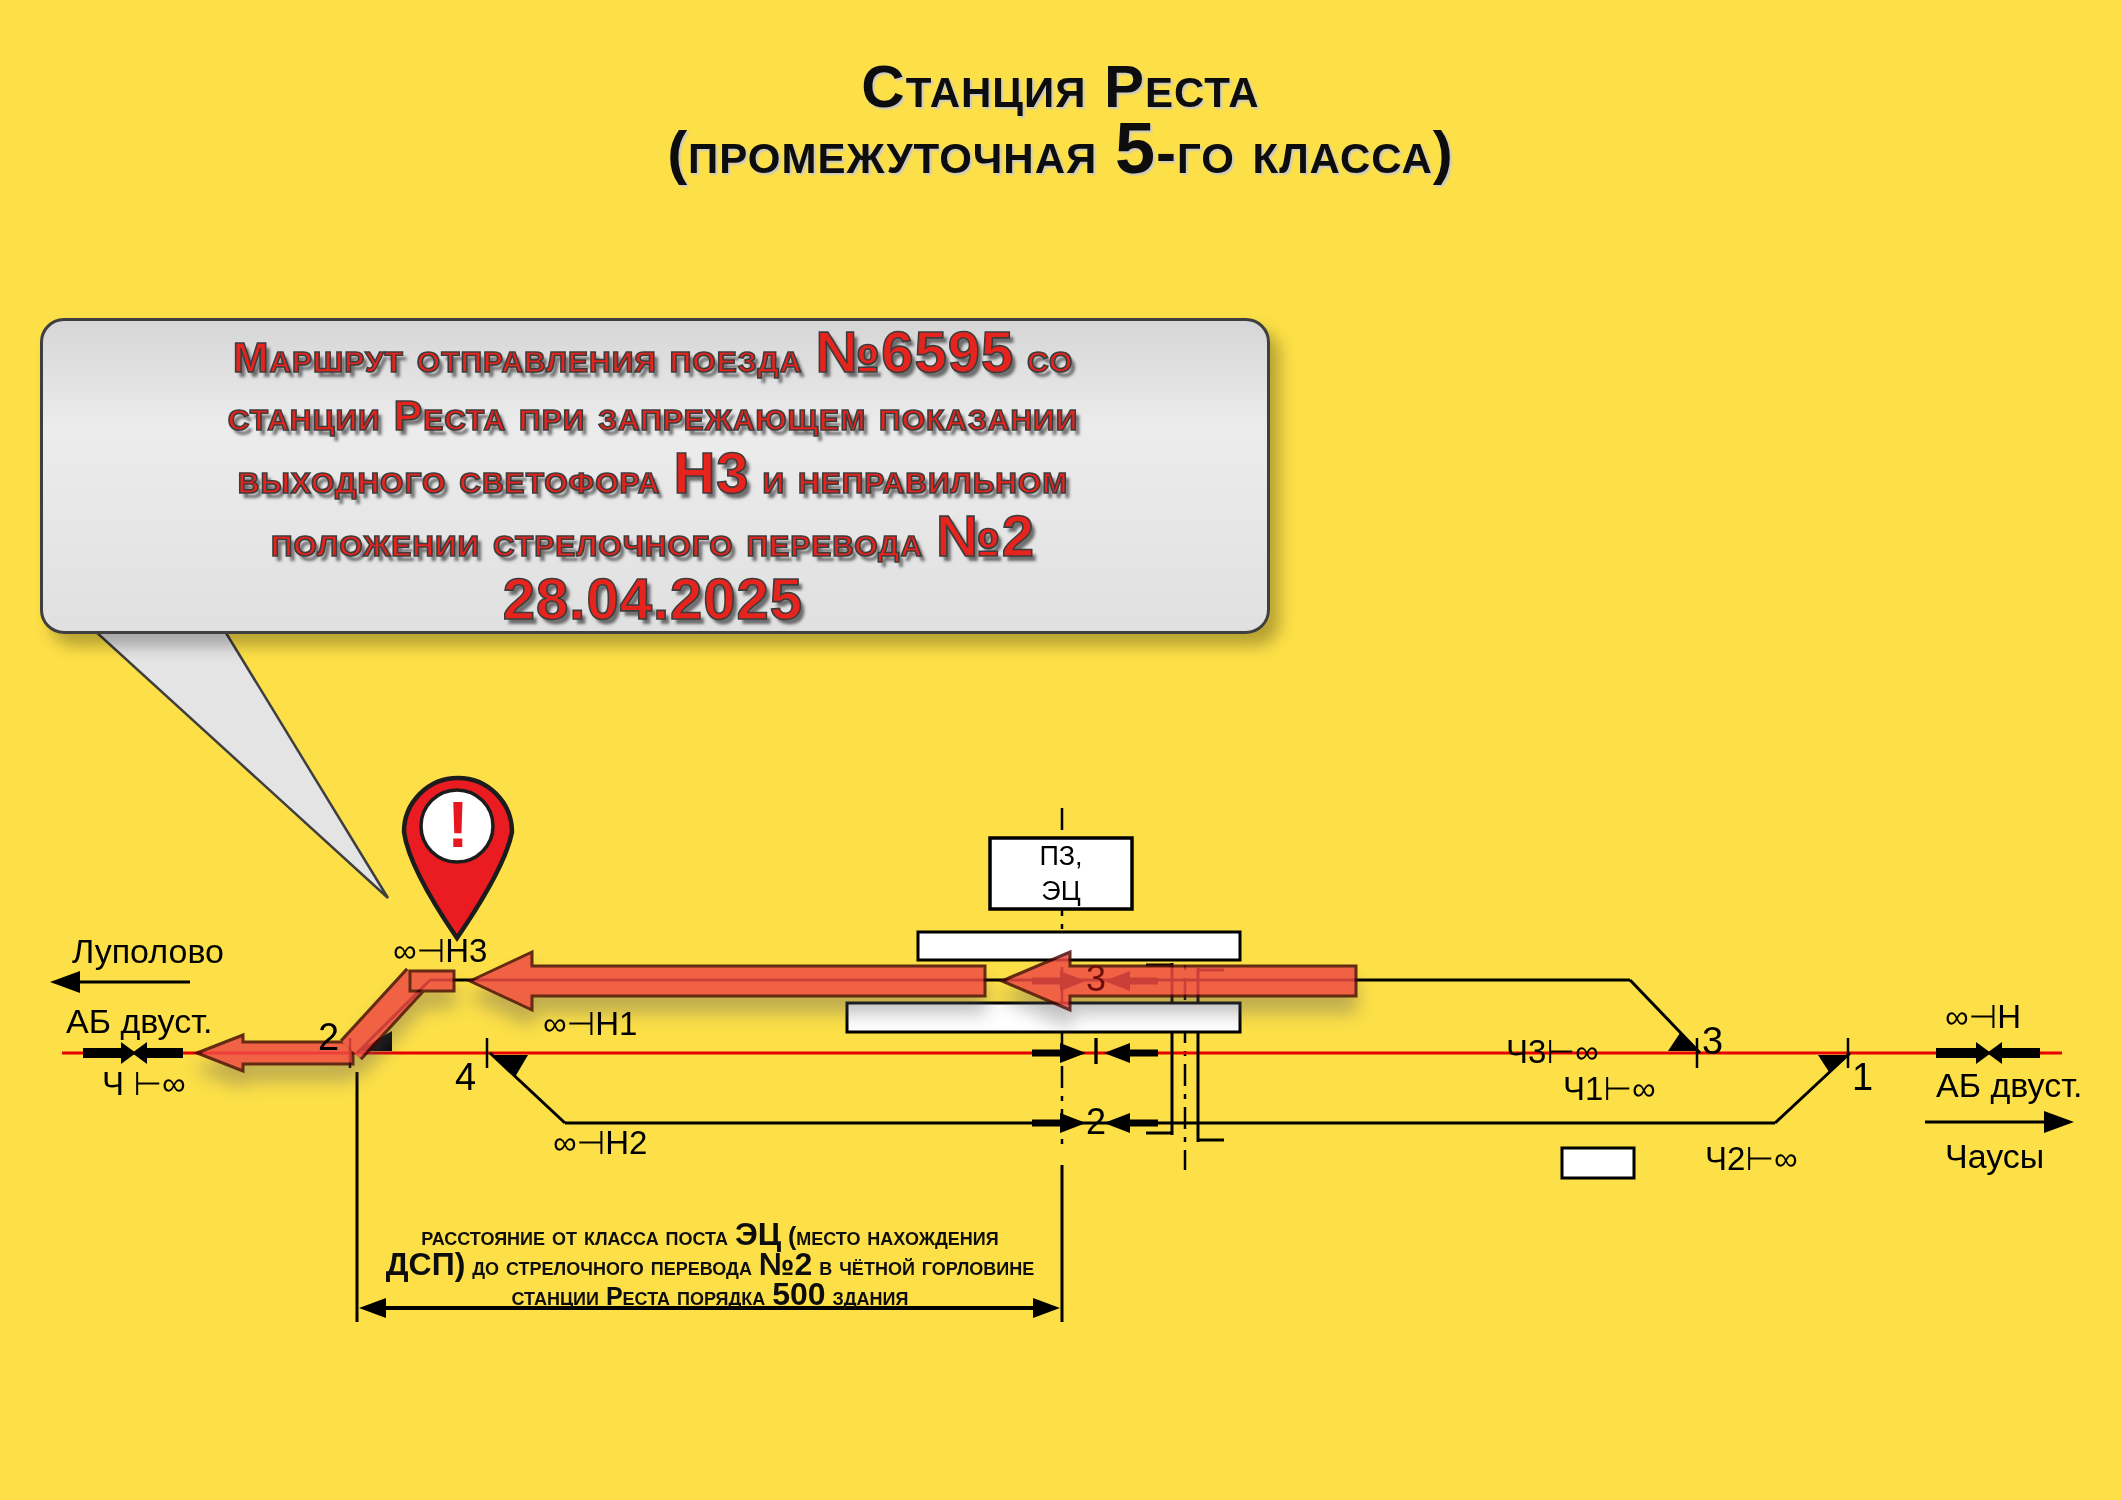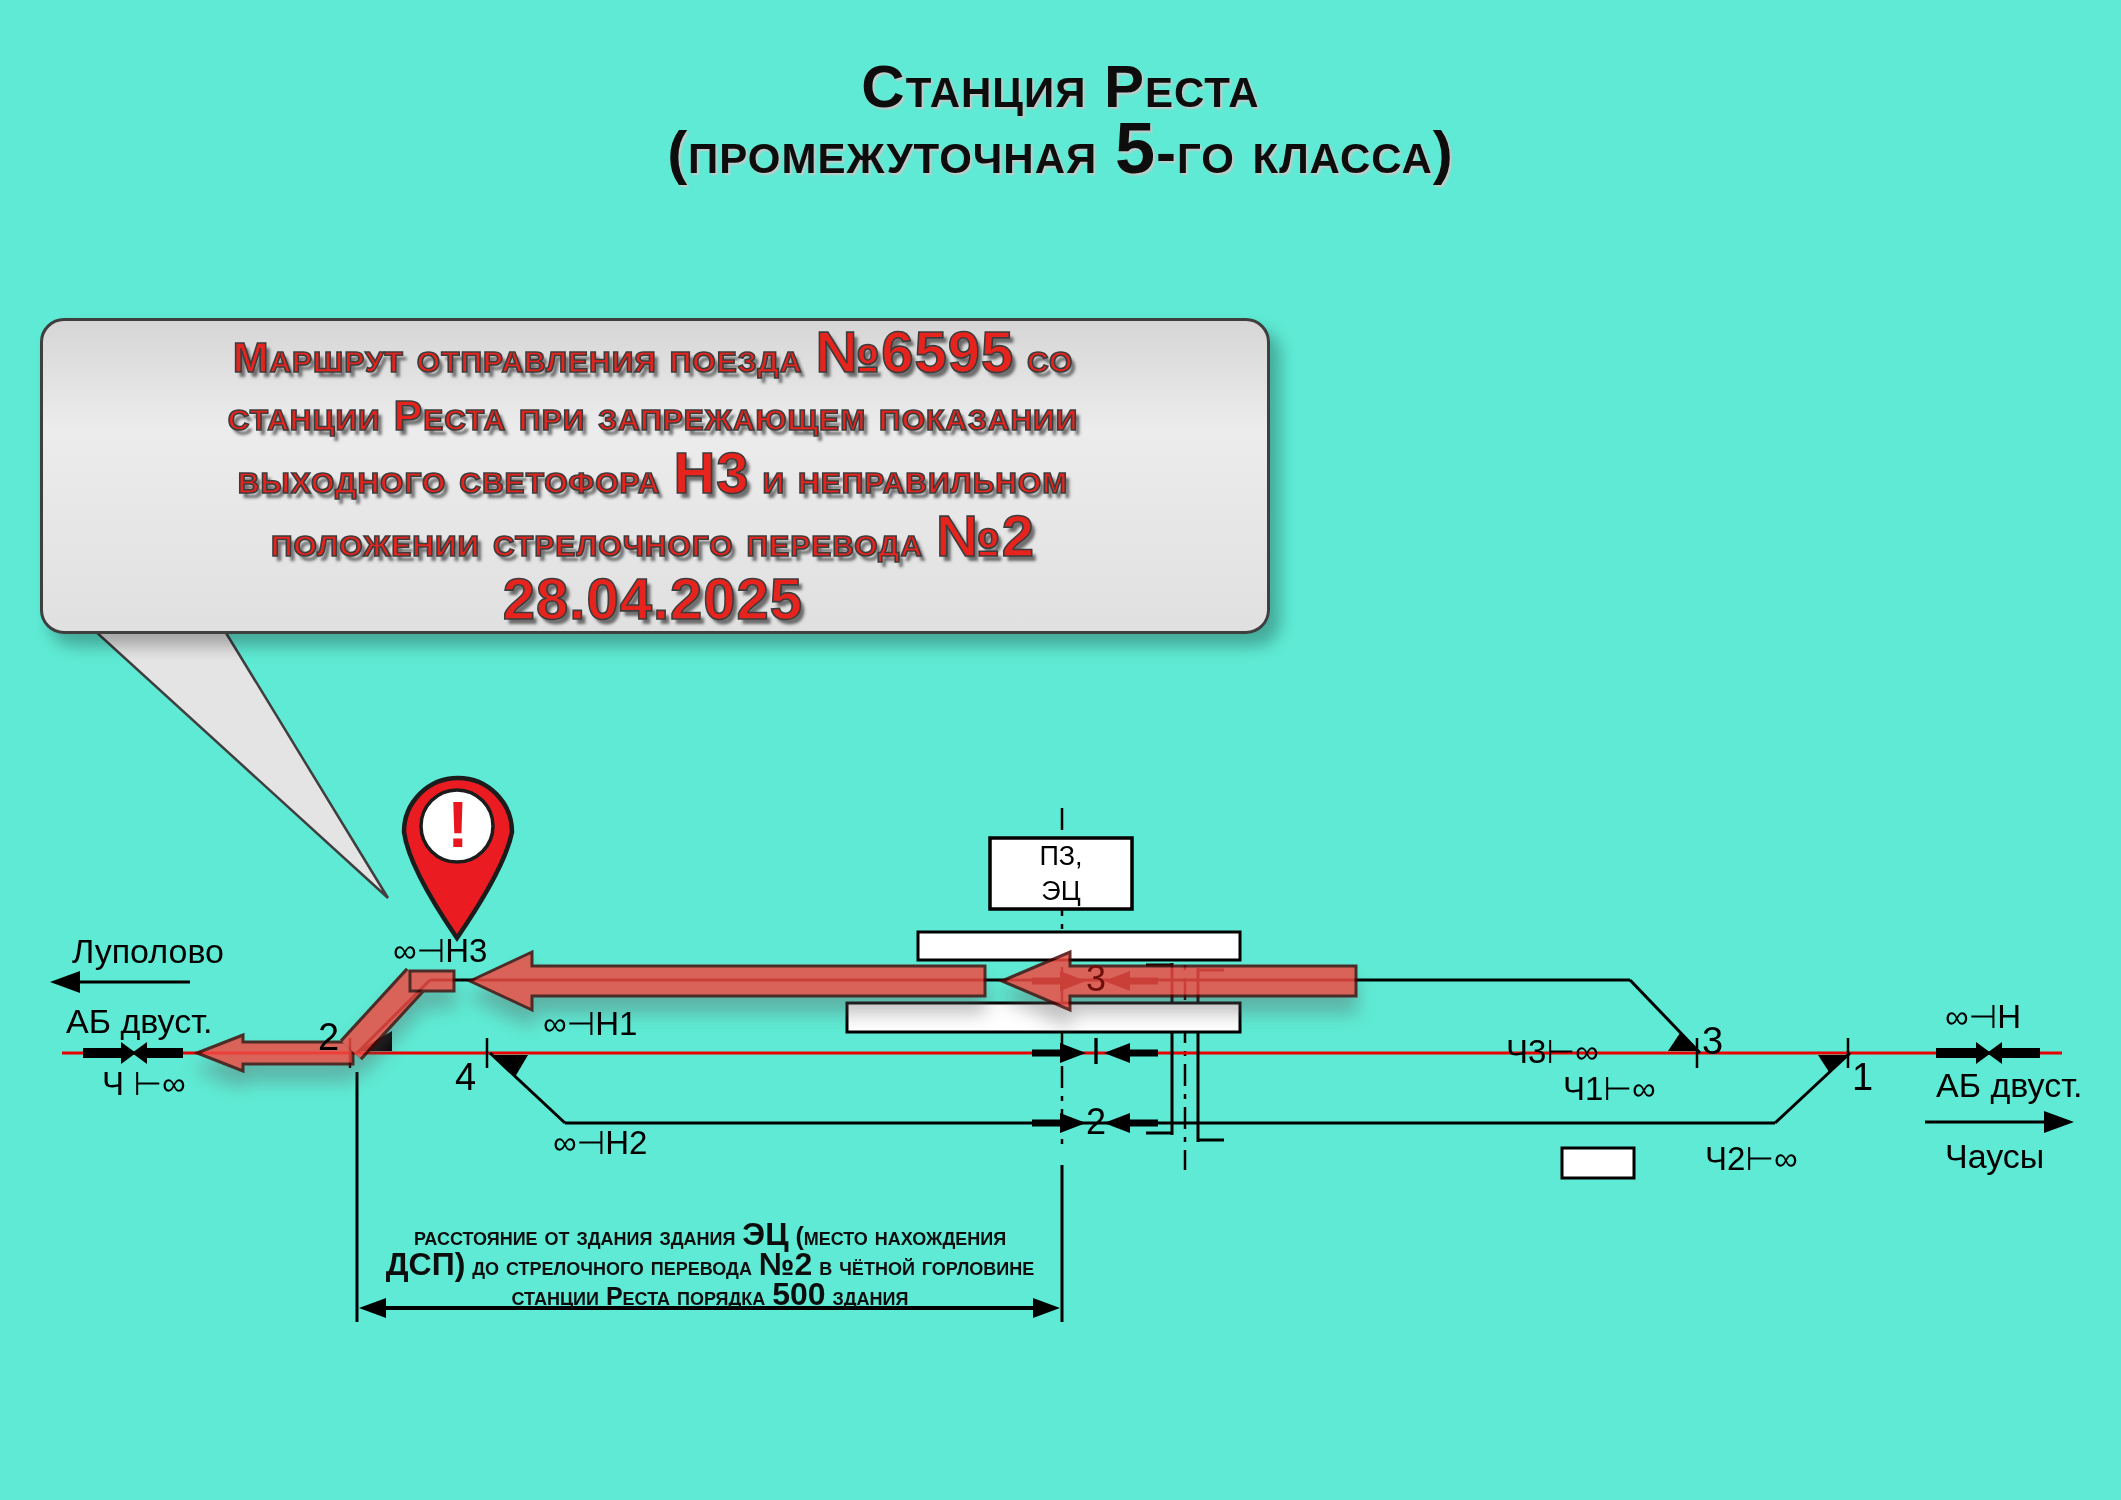--- a/index.html
+++ b/index.html
@@ -1,16 +1,16 @@
 <!DOCTYPE html>
 <html><head>
 <meta charset="utf-8">
 <style>
   html,body{margin:0;padding:0;background:#fff;}
-  .stage{position:relative;width:2121px;height:1500px;background:#5eead4;overflow:hidden;
+  .stage{position:relative;width:2121px;height:1500px;background:#fde047;overflow:hidden;
          font-family:"Liberation Sans","DejaVu Sans",sans-serif;color:#000;}
   .abs{position:absolute;}
   .sc{font-variant:small-caps;}
 
   
   .title-line{left:0;top:0;width:100%;text-align:center;font-weight:700;font-size:60px;
               color:#0d0d0d;letter-spacing:1px;text-shadow:2px 2px 2px #c9c9c9;}
   .title-line .big{font-size:72px;line-height:0;}
   #title1{top:52px;} #title2{top:118px;}
 
@@ -205,18 +205,18 @@
 
   <div class="abs lbl" style="left:1506px;top:997px;margin-top:35px;">Ч3⊢∞</div>
   <div class="abs lbl" style="left:1563px;top:1069px;">Ч1⊢∞</div>
   <div class="abs lbl" style="left:1705px;top:1139px;">Ч2⊢∞</div>
 
   <div class="abs lbl" style="left:1945px;top:997px;">∞⊣Н</div>
   <div class="abs lbl" style="left:1936px;top:1066px;font-size:34px;">АБ двуст.</div>
   <div class="abs lbl" style="left:1945px;top:1137px;font-size:34px;">Чаусы</div>
 
   <div class="abs note">
-    <div class="note-line sc"><span>расстояние от здания здания </span><span class="big">ЭЦ</span><span> (место нахождения</span></div>
+    <div class="note-line sc"><span>расстояние от класса поста </span><span class="big">ЭЦ</span><span> (место нахождения</span></div>
     <div class="note-line sc"><span class="big">ДСП)</span><span> до стрелочного перевода </span><span class="big">№2</span><span> в чётной горловине</span></div>
     <div class="note-line sc"><span>станции Реста порядка </span><span class="big">500</span><span> здания</span></div>
   </div>
 
 </div>
 
 </body></html>

